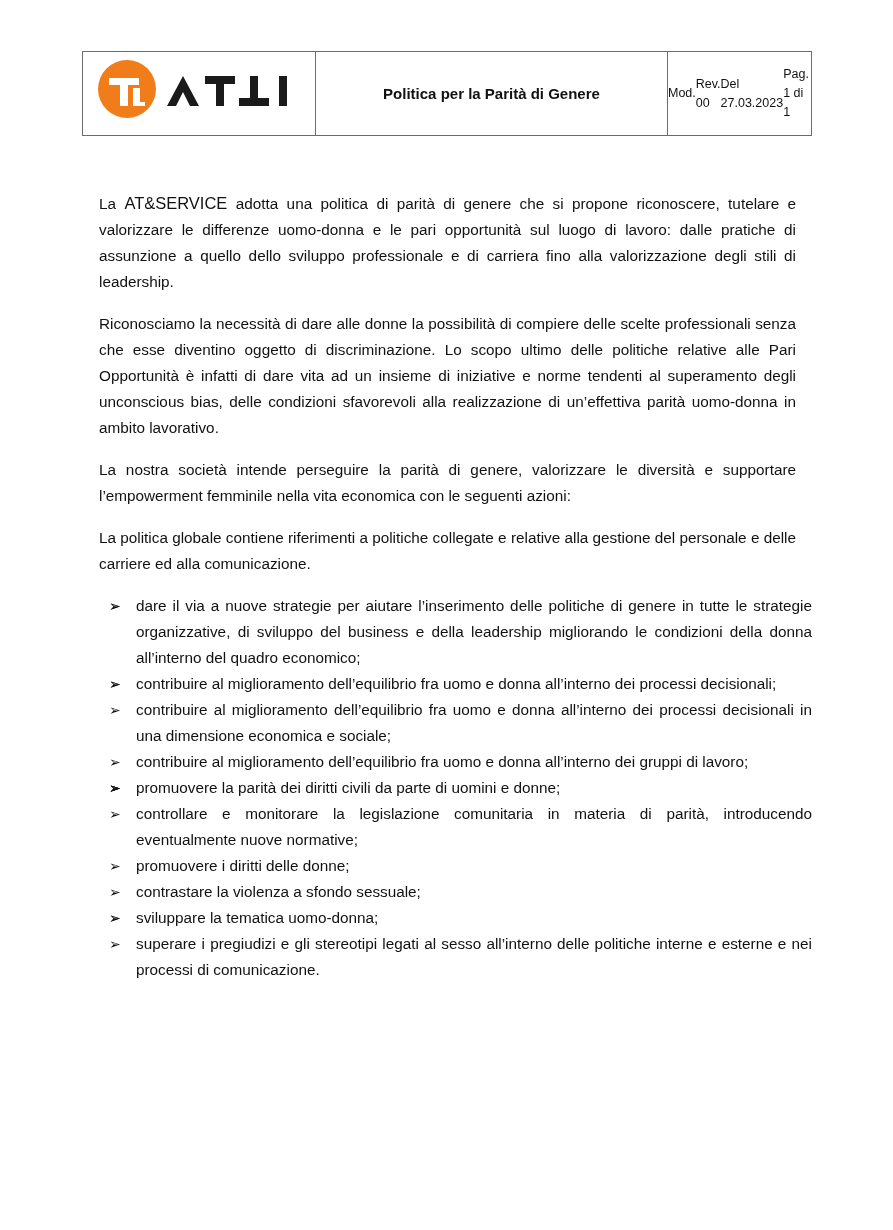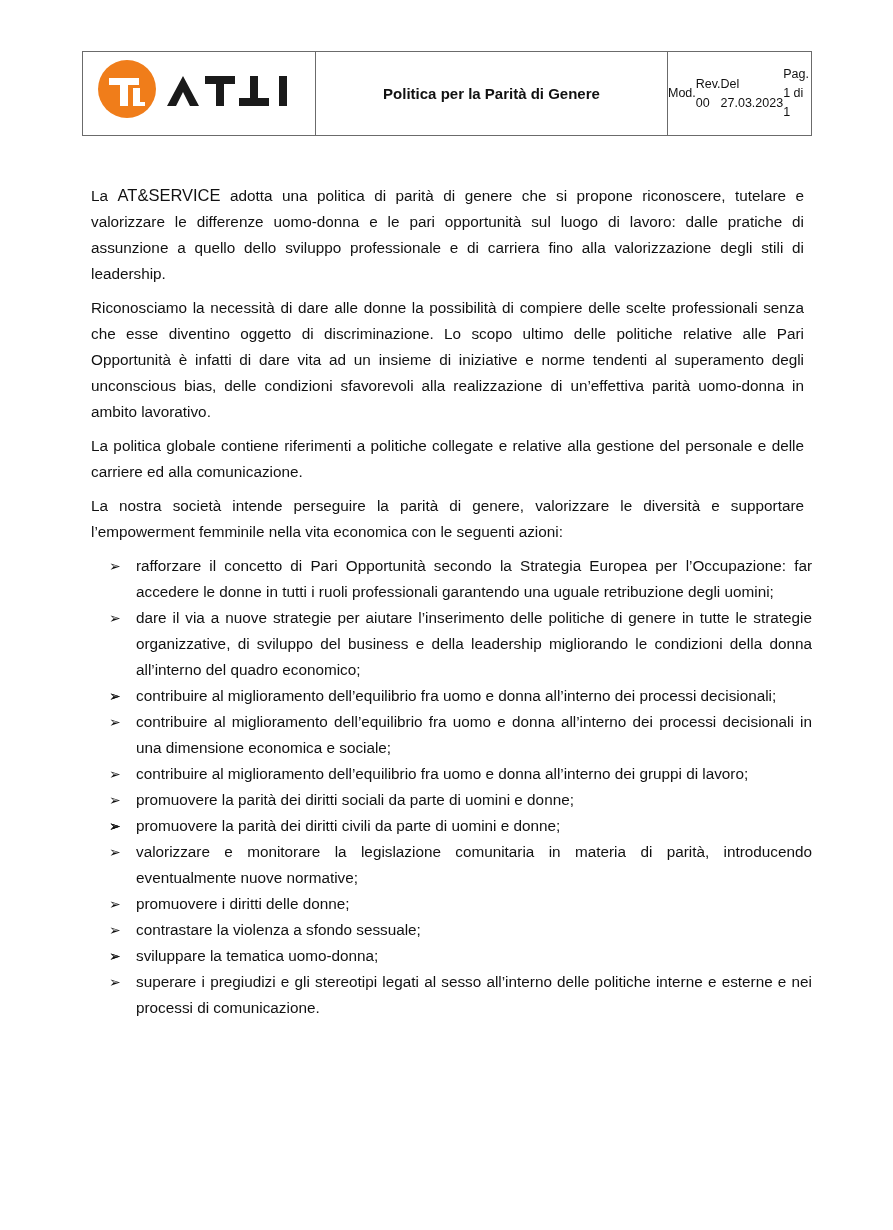--- a/index.html
+++ b/index.html
@@ -7,21 +7,21 @@
          font-family: "Liberation Sans", sans-serif; color: #111; }
   .header-table { position: absolute; left: 82px; top: 51px; width: 730px; height: 85px;
     border: 1px solid #6b6b6b; display: flex; box-sizing: border-box; }
   .cell-logo { width: 232px; border-right: 1px solid #6b6b6b; position: relative; }
   .cell-title { flex: 1; border-right: 1px solid #6b6b6b; display: flex; align-items: center; justify-content: center;
     font-weight: bold; font-size: 15px; text-align: center; }
   .cell-meta { width: 143px; display: flex; flex-direction: row; align-items: center; justify-content: center;
     font-size: 12.5px; line-height: 19px; }
   .logo-svg { position: absolute; left: 12px; top: 6px; }
   .body-text { position: absolute; left: 83px; top: 174px; width: 729px; font-size: 15.3px; line-height: 26px; }
-  .para { margin: 8px; text-align: justify; }
+  .para { margin: 16px; text-align: justify; }
   .brand { font-size: 16.5px; }
   ul.actions { list-style: none; margin: 0; padding: 0; }
   ul.actions li { position: relative; padding-left: 53px; text-align: justify; margin: 0; }
   ul.actions li .bullet { position: absolute; left: 26px; top: 0; font-size: 14px; }
 </style>
 </head>
 <body>
 
 <div class="header-table">
   <div class="cell-logo">
@@ -40,33 +40,33 @@
     <div>Mod.</div>
     <div>Rev. 00</div>
     <div>Del 27.03.2023</div>
     <div>Pag. 1 di 1</div>
   </div>
 </div>
 
 <div class="body-text">
   <p class="para"><span>La </span><span class="brand">AT&amp;SERVICE</span><span> adotta una politica di parità di genere che si propone riconoscere, tutelare e valorizzare le differenze uomo-donna e le pari opportunità sul luogo di lavoro: dalle pratiche di assunzione a quello dello sviluppo professionale e di carriera fino alla valorizzazione degli stili di leadership.</span></p>
   <p class="para">Riconosciamo la necessità di dare alle donne la possibilità di compiere delle scelte professionali senza che esse diventino oggetto di discriminazione. Lo scopo ultimo delle politiche relative alle Pari Opportunità è infatti di dare vita ad un insieme di iniziative e norme tendenti al superamento degli unconscious bias, delle condizioni sfavorevoli alla realizzazione di un’effettiva parità uomo-donna in ambito lavorativo.</p>
+  <p class="para">La nostra società intende perseguire la parità di genere, valorizzare le diversità e supportare l’empowerment femminile nella vita economica con le seguenti azioni:</p>
   <p class="para">La politica globale contiene riferimenti a politiche collegate e relative alla gestione del personale e delle carriere ed alla comunicazione.</p>
-  <p class="para">La nostra società intende perseguire la parità di genere, valorizzare le diversità e supportare l’empowerment femminile nella vita economica con le seguenti azioni:</p>
   <ul class="actions">
-    <li><span class="bullet">➢</span><span>rafforzare il concetto di Pari Opportunità secondo la Strategia Europea per l’Occupazione: far accedere le donne in tutti i ruoli professionali garantendo una uguale retribuzione degli uomini;</span></li>
+    <li><span class="bullet">➢</span></li>
     <li><span class="bullet">➢</span><span>dare il via a nuove strategie per aiutare l’inserimento delle politiche di genere in tutte le strategie organizzative, di sviluppo del business e della leadership migliorando le condizioni della donna all’interno del quadro economico;</span></li>
     <li><span class="bullet">➢</span></li>
     <li><span class="bullet">➢</span><span>contribuire al miglioramento dell’equilibrio fra uomo e donna all’interno dei processi decisionali;</span></li>
     <li><span class="bullet">➢</span><span>contribuire al miglioramento dell’equilibrio fra uomo e donna all’interno dei processi decisionali in una dimensione economica e sociale;</span></li>
     <li><span class="bullet">➢</span><span>contribuire al miglioramento dell’equilibrio fra uomo e donna all’interno dei gruppi di lavoro;</span></li>
-    <li><span class="bullet">➢</span><span>promuovere la parità dei diritti sociali da parte di uomini e donne;</span></li>
+    <li><span class="bullet">➢</span></li>
     <li><span class="bullet">➢</span></li>
     <li><span class="bullet">➢</span></li>
     <li><span class="bullet">➢</span><span>promuovere la parità dei diritti civili da parte di uomini e donne;</span></li>
-    <li><span class="bullet">➢</span><span>valorizzare e monitorare la legislazione comunitaria in materia di parità, introducendo eventualmente nuove normative;</span></li>
+    <li><span class="bullet">➢</span><span>controllare e monitorare la legislazione comunitaria in materia di parità, introducendo eventualmente nuove normative;</span></li>
     <li><span class="bullet">➢</span><span>promuovere i diritti delle donne;</span></li>
     <li><span class="bullet">➢</span><span>contrastare la violenza a sfondo sessuale;</span></li>
     <li><span class="bullet">➢</span></li>
     <li><span class="bullet">➢</span><span>sviluppare la tematica uomo-donna;</span></li>
     <li><span class="bullet">➢</span><span>superare i pregiudizi e gli stereotipi legati al sesso all’interno delle politiche interne e esterne e nei processi di comunicazione.</span></li>
   </ul>
 </div>
 
 </body></html>

